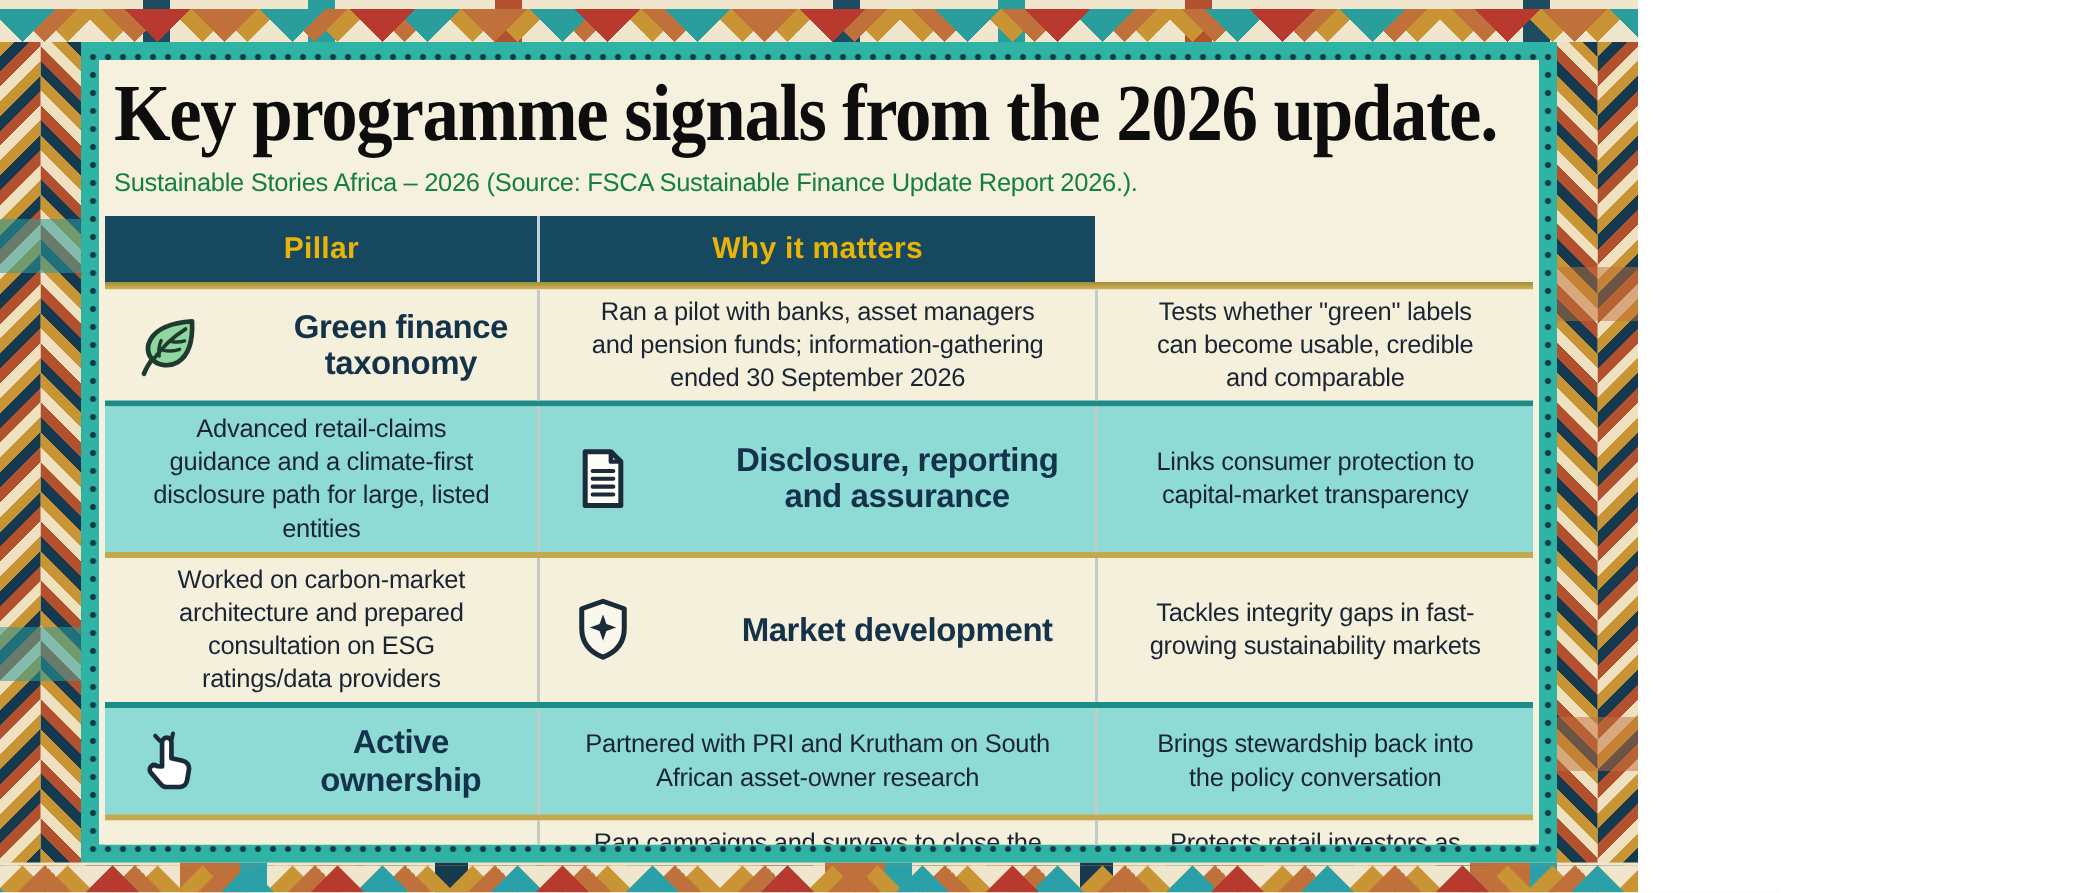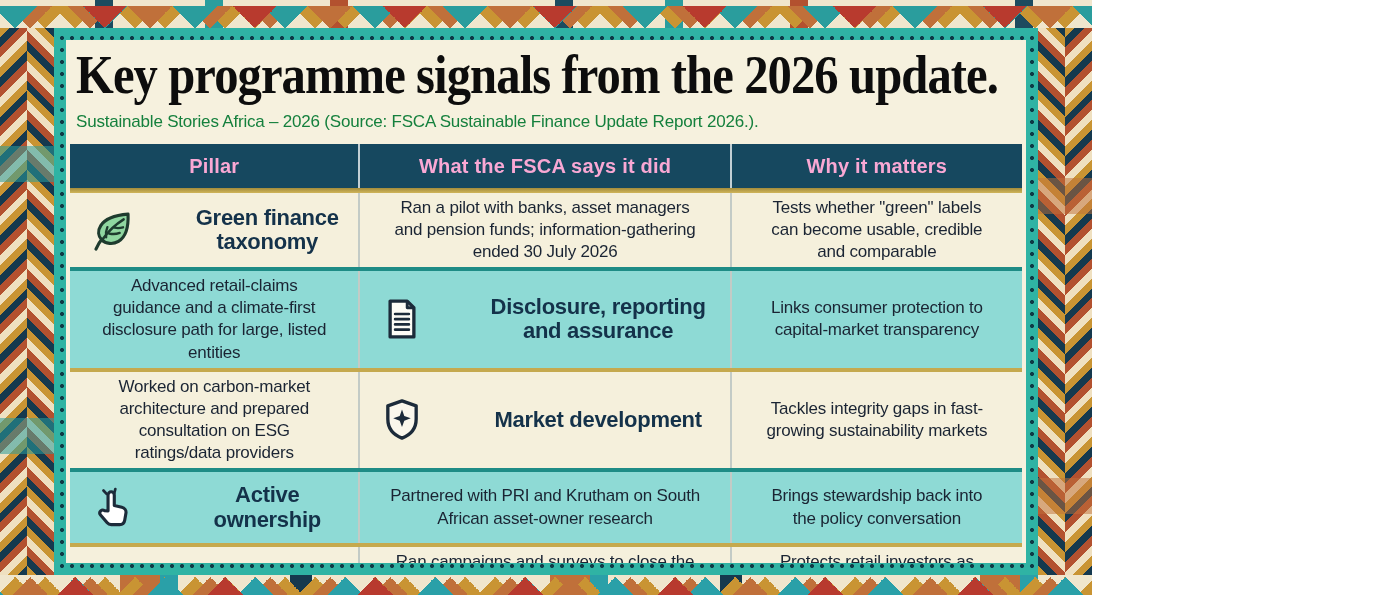--- a/index.html
+++ b/index.html
@@ -73,21 +73,21 @@
     font-weight:700;font-size:54px;line-height:1.0;color:#0d0d0d;
     letter-spacing:-1px;transform:scaleX(.9);transform-origin:left top;white-space:nowrap;
   }
   .subtitle{
     margin:10px 0 0 8px;font-size:17px;color:#15803d;letter-spacing:-.2px;
   }
   
   .table{margin:12px 2px 0 2px;}
   .thead,.row{display:grid;grid-template-columns:30.3% 39% 30.7%;}
   .th{
-    background:#16485f;color:#f9a8d4;font-size:20px;font-weight:bold;
+    background:#16485f;color:#eab308;font-size:20px;font-weight:bold;
     display:flex;align-items:center;justify-content:center;height:44px;
     letter-spacing:.2px;
   }
   .th + .th{border-left:2px solid rgba(225,232,233,.85);}
   .gold-band{height:5px;background:linear-gradient(180deg,#a38c3b,#d0b55a);}
   .cell{
     display:flex;align-items:center;justify-content:center;text-align:center;
     font-size:17px;color:#1a2433;line-height:1.3;letter-spacing:-.2px;box-sizing:border-box;
   }
   .cell + .cell{border-left:2px solid #c3cbc6;}
@@ -116,38 +116,37 @@
   <div class="frame">
     <div class="card">
 
       <h1 class="title">Key programme signals from the 2026 update.</h1>
       <p class="subtitle">Sustainable Stories Africa – 2026 (Source: FSCA Sustainable Finance Update Report 2026.).</p>
 
       <div class="table">
 
         <div class="thead">
           <div class="th">Pillar</div>
-          <div class="th">What the FSCA says it did</div>
           <div class="th">Why it matters</div>
         </div>
         <div class="gold-band"></div>
 
         <div class="row cream r1">
           <div class="cell pillar-cell">
             <span class="icon">
               <svg viewBox="0 0 24 24">
                 <path d="M4.3 21.2c1-2.4 1.7-3.6 3.2-5.2" fill="none" stroke="#1e3b2e" stroke-width="1.5" stroke-linecap="round"></path>
                 <path d="M7 16.6C5.4 15 5 12.4 6.6 9.9 8.6 6.7 13.2 4.9 19.7 4.4c.3 6.5-1.3 11.1-4.6 13.1-2.6 1.5-6.1 1.3-8.1-.9z" fill="#8fd6a0" stroke="#1e3b2e" stroke-width="1.5" stroke-linejoin="round"></path>
                 <path d="M7.6 16.3C10 12.9 13.6 9.4 17.6 6.9" fill="none" stroke="#1e3b2e" stroke-width="1.2" stroke-linecap="round"></path>
                 <path d="M10.6 13.7c1.9.4 3.5.3 5.1-.3M9.2 15.5c-.3-1.8-.1-3.3.6-4.9M13.2 10.9c1.5.3 2.8.2 4.1-.2" fill="none" stroke="#1e3b2e" stroke-width="1.1" stroke-linecap="round"></path>
               </svg>
             </span>
             <span class="pillar-label">Green finance taxonomy</span>
           </div>
-          <div class="cell detail">Ran a pilot with banks, asset managers and pension funds; information-gathering ended 30 July 2026</div>
+          <div class="cell detail">Ran a pilot with banks, asset managers and pension funds; information-gathering ended 30 September 2026</div>
           <div class="cell detail">Tests whether "green" labels can become usable, credible and comparable</div>
         </div>
 
         <div class="row teal r2">
           <div class="cell detail">Advanced retail-claims guidance and a climate-first disclosure path for large, listed entities</div>
           <div class="cell pillar-cell">
             <span class="icon">
               <svg viewBox="0 0 24 24">
                 <path d="M6.3 3.4h8.2l3.2 3.2v14H6.3z" fill="#fdfcf6" stroke="#1c2b3a" stroke-width="1.6" stroke-linejoin="round"></path>
                 <path d="M14.5 3.4v3.2h3.2" fill="none" stroke="#1c2b3a" stroke-width="1.4" stroke-linejoin="round"></path>

